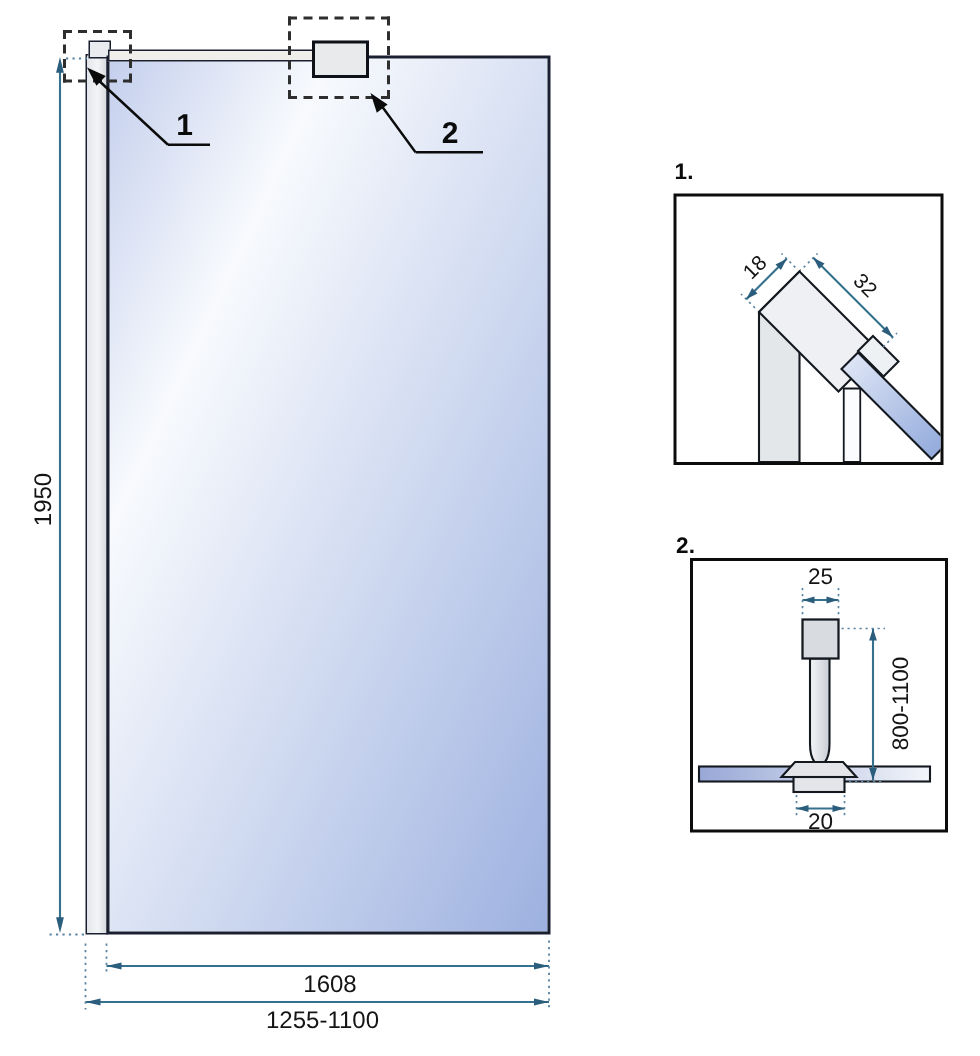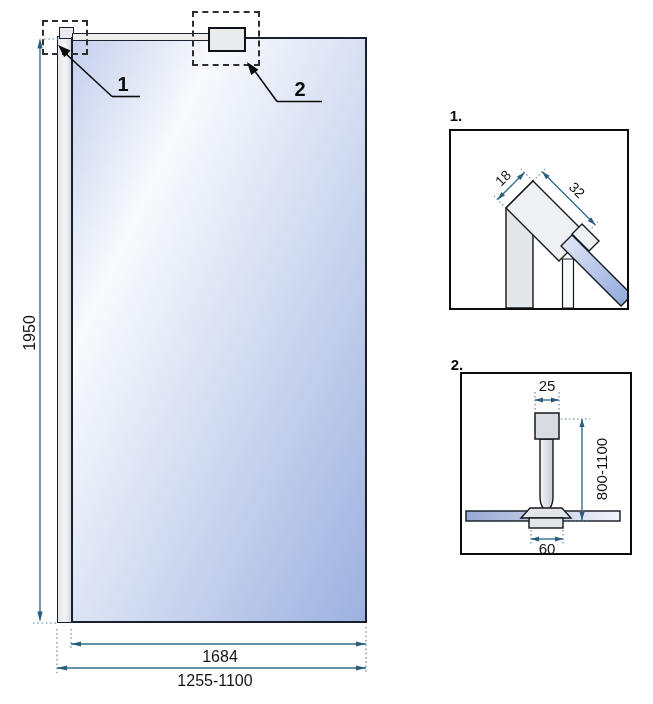--- a/index.html
+++ b/index.html
@@ -80,21 +80,21 @@
     <polygon points="58,45 70.5,50.6 64.3,57.2" fill="#0b0b0b"></polygon>
     <line x1="64" y1="52" x2="112" y2="96.5" stroke="#0b0b0b" stroke-width="1.6"></line>
     <line x1="112" y1="96.5" x2="140" y2="96.5" stroke="#0b0b0b" stroke-width="1.6"></line>
 
     <polygon points="247,62 258.4,69.7 251.2,75.1" fill="#0b0b0b"></polygon>
     <line x1="254" y1="70" x2="277" y2="101.5" stroke="#0b0b0b" stroke-width="1.6"></line>
     <line x1="277" y1="101.5" x2="322" y2="101.5" stroke="#0b0b0b" stroke-width="1.6"></line>
   </svg>
 
   <span class="lbl dim rot90" style="left:30px;top:333px;">1950</span>
-  <span class="lbl dim" style="left:220px;top:657px;">1684</span>
+  <span class="lbl dim" style="left:220px;top:657px;">1608</span>
   <span class="lbl dim" style="left:215px;top:681px;">1255-1100</span>
   <span class="lbl callout" style="left:123px;top:84px;">1</span>
   <span class="lbl callout" style="left:300px;top:89px;">2</span>
 
   <span class="lbl detail-title" style="left:456px;top:115px;">1.</span>
   <div class="abs detail-box" style="left:449px;top:129px;width:180px;height:181px;">
     <svg width="176" height="177" viewBox="0 0 176 177">
       <defs>
         <linearGradient id="g45" x1="0" y1="0" x2="1" y2="1">
           <stop offset="0" stop-color="#e3e9f7"></stop>
@@ -165,16 +165,16 @@
       <line x1="104" y1="147" x2="128" y2="147" stroke="#5b84a0" stroke-width="1.1" stroke-dasharray="1.5,2.5"></line>
 
       <line x1="69" y1="165" x2="101" y2="165" stroke="#36708f" stroke-width="1.4"></line>
       <polygon points="69,165 77,162.6 77,167.4" fill="#2b5d7d"></polygon>
       <polygon points="101,165 93,162.6 93,167.4" fill="#2b5d7d"></polygon>
       <line x1="69" y1="156" x2="69" y2="170" stroke="#5b84a0" stroke-width="1.1" stroke-dasharray="1.5,2.5"></line>
       <line x1="101" y1="156" x2="101" y2="170" stroke="#5b84a0" stroke-width="1.1" stroke-dasharray="1.5,2.5"></line>
     </svg>
     <span class="lbl dim-sm" style="left:85px;top:11px;">25</span>
     <span class="lbl dim-sm rot90" style="left:139px;top:95px;">800-1100</span>
-    <span class="lbl dim-sm" style="left:85px;top:174px;">60</span>
+    <span class="lbl dim-sm" style="left:85px;top:174px;">20</span>
   </div>
 
 </div>
 
 </body></html>

